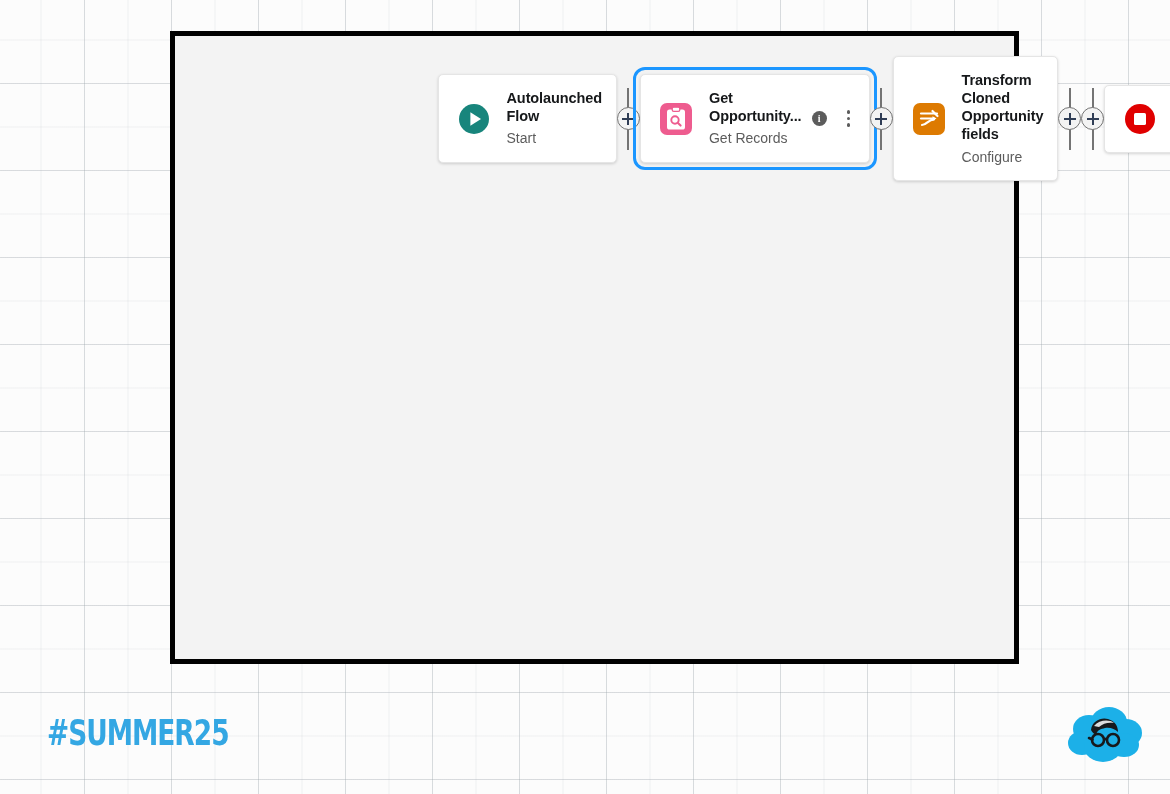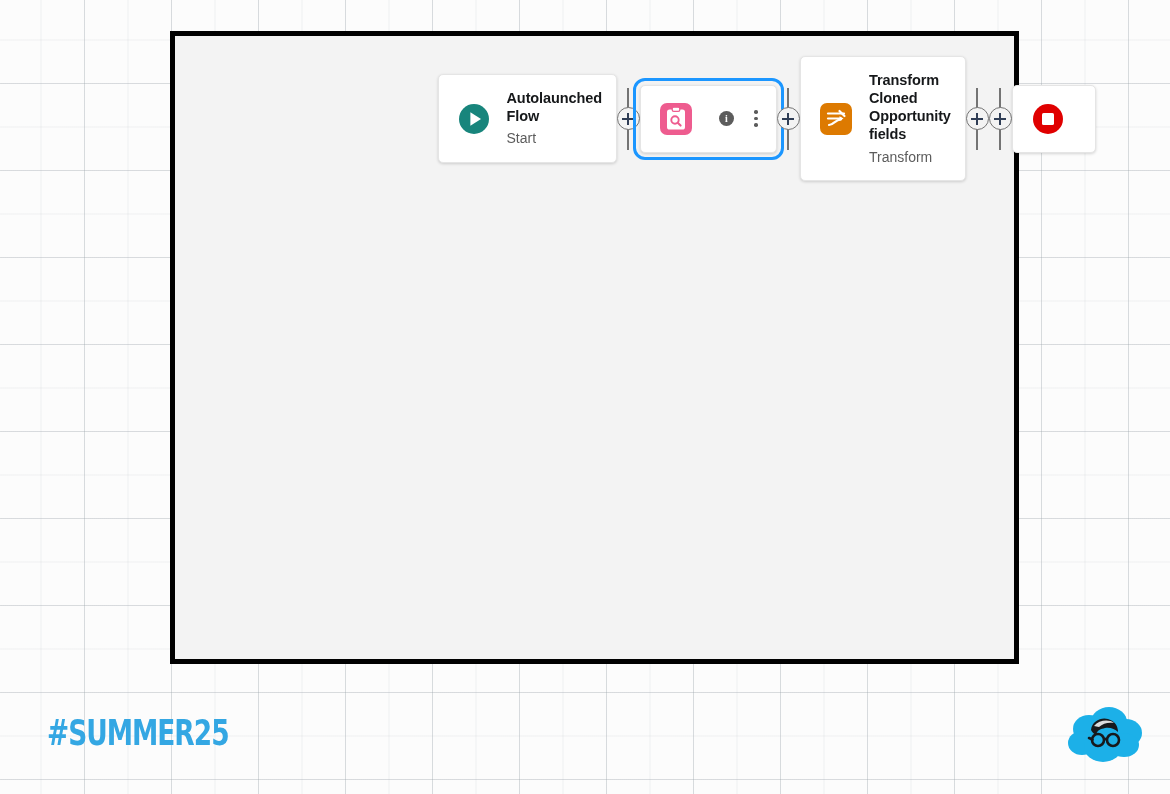--- a/index.html
+++ b/index.html
@@ -196,20 +196,24 @@
       <span class="node-icon">
         <svg width="34" height="34" viewBox="0 0 34 34">
           <rect x="1" y="1" width="32" height="32" rx="7" fill="#ee5c8f"></rect>
           <rect x="8" y="7.5" width="18" height="20" rx="2.6" fill="#ffffff"></rect>
           <rect x="13.2" y="5.2" width="7.6" height="4.2" rx="1.6" fill="#ffffff"></rect>
           <rect x="13.2" y="5.2" width="7.6" height="4.2" rx="1.6" fill="none" stroke="#ee5c8f" stroke-width="1.3"></rect>
           <circle cx="16" cy="18" r="3.7" fill="none" stroke="#ee5c8f" stroke-width="1.9"></circle>
           <line x1="18.7" y1="20.7" x2="21.6" y2="23.6" stroke="#ee5c8f" stroke-width="2.1" stroke-linecap="round"></line>
         </svg>
       </span>
+      <div class="node-text">
+        <div class="node-title">Get Opportunity...</div>
+        <div class="node-sub">Get Records</div>
+      </div>
       <div class="node-actions">
         <span class="info-badge">i</span>
         <span class="kebab">
           <span></span>
             <span></span>
             <span></span>
         </span>
       </div>
     </div>
 
@@ -223,21 +227,21 @@
           <rect x="1" y="1" width="32" height="32" rx="7" fill="#dd7a01"></rect>
           <line x1="9" y1="11.5" x2="25" y2="11.5" stroke="#ffffff" stroke-width="2.2" stroke-linecap="round"></line>
           <line x1="9" y1="16.5" x2="22" y2="16.5" stroke="#ffffff" stroke-width="2.2" stroke-linecap="round"></line>
           <path d="M10 23 C15 23 16 17.5 22 17.5" stroke="#ffffff" stroke-width="2.2" fill="none" stroke-linecap="round"></path>
           <path d="M20.5 14.2 L24.5 16.6 L20.5 19 Z" fill="#ffffff"></path>
           <line x1="20.5" y1="9" x2="25.5" y2="14" stroke="#ffffff" stroke-width="2.2" stroke-linecap="round"></line>
         </svg>
       </span>
       <div class="node-text">
         <div class="node-title">Transform Cloned Opportunity fields</div>
-        <div class="node-sub">Transform</div>
+        <div class="node-sub">Configure</div>
       </div>
     </div>
 
     <div class="connector">
       <div class="plus-btn"></div>
     </div>
 
 
     <div class="connector">
       <div class="plus-btn"></div>

